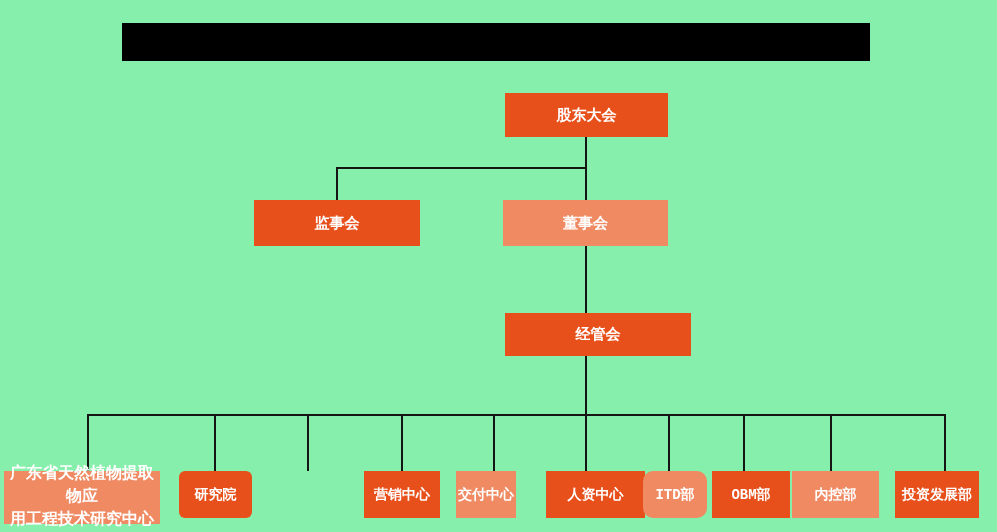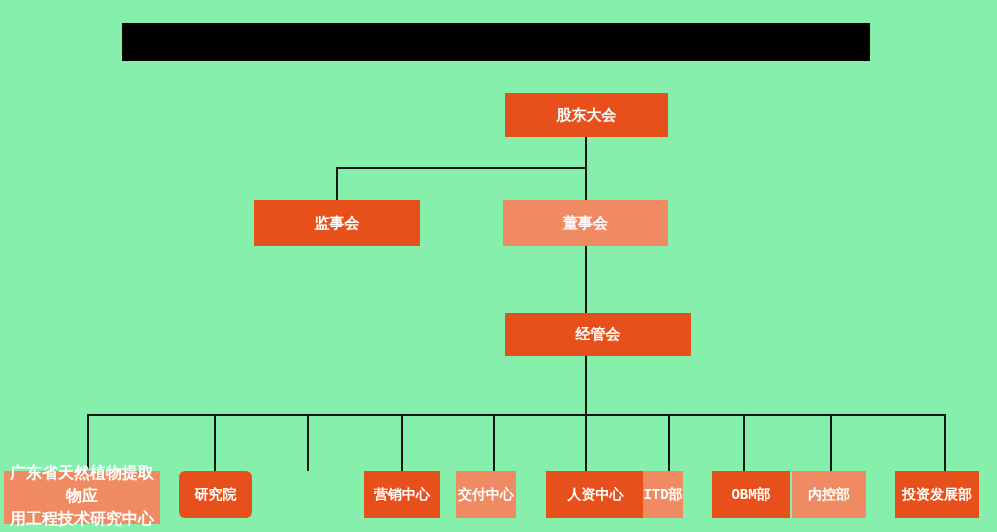--- a/index.html
+++ b/index.html
@@ -58,18 +58,18 @@
 
   <div class="node dark" style="left:505px; top:313px; width:186px; height:43px;">经管会</div>
 
   <div class="node light dept dept-wide" style="left:4px; top:471px; width:156px; height:53px;">
     <span><span>广东省天然植物提取物应</span><br><span>用工程技术研究中心</span></span>
   </div>
   <div class="node dark dept" style="left:179px; top:471px; width:73px; height:47px;border-radius:6px;">研究院</div>
   <div class="node dark dept" style="left:364px; top:471px; width:76px; height:47px;">营销中心</div>
   <div class="node light dept" style="left:456px; top:471px; width:60px; height:47px;">交付中心</div>
   <div class="node dark dept" style="left:546px; top:471px; width:99px; height:47px;">人资中心</div>
-  <div class="node light dept" style="left:643px; top:471px; width:40px; height:47px;">ITD部</div>
+  <div class="node light dept" style="left:643px; top:471px; width:64px; height:47px;border-radius:10px;">ITD部</div>
   <div class="node dark dept" style="left:712px; top:471px; width:78px; height:47px;">OBM部</div>
-  <div class="node light dept" style="left:792px; top:471px; width:74px; height:47px;">内控部</div>
+  <div class="node light dept" style="left:792px; top:471px; width:87px; height:47px;">内控部</div>
   <div class="node dark dept" style="left:895px; top:471px; width:84px; height:47px;">投资发展部</div>
 
 </div>
 
 </body></html>

